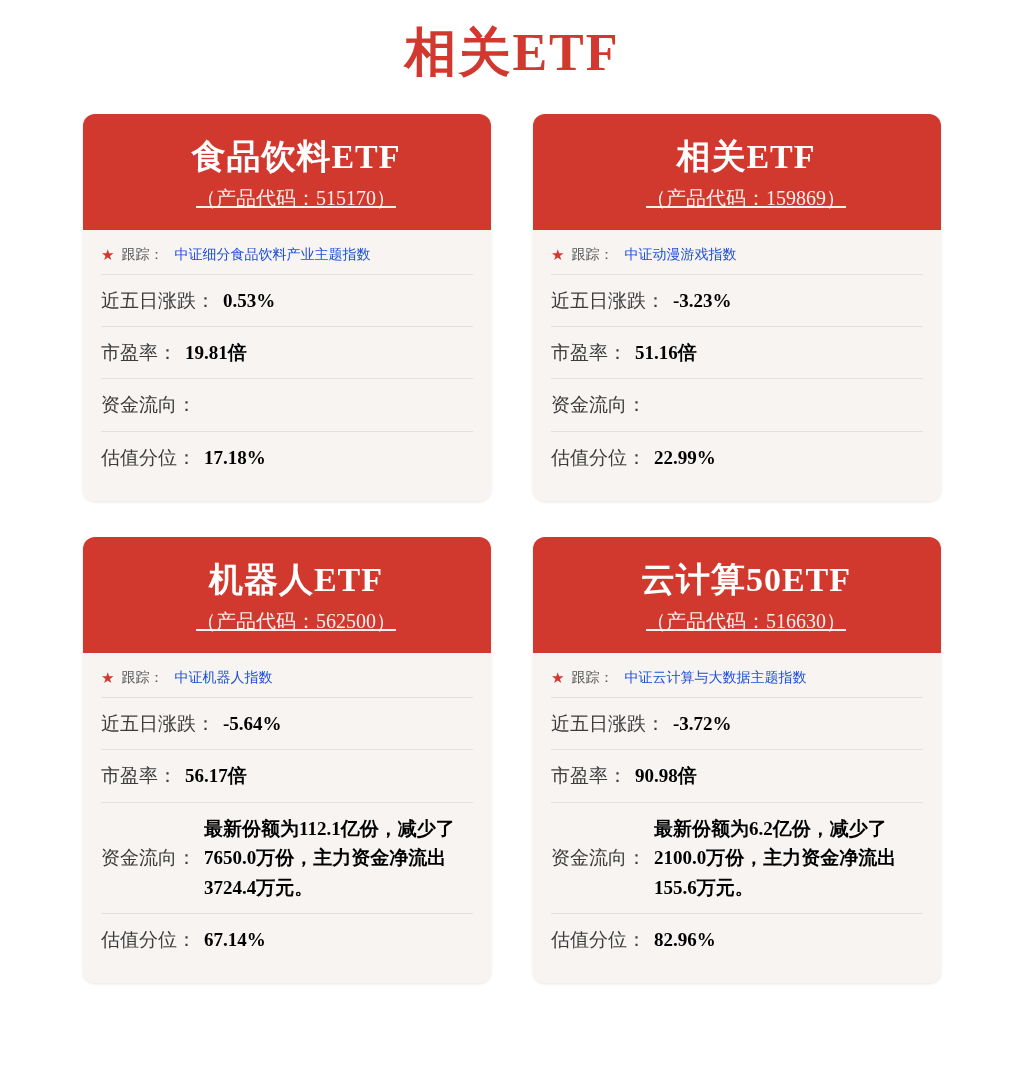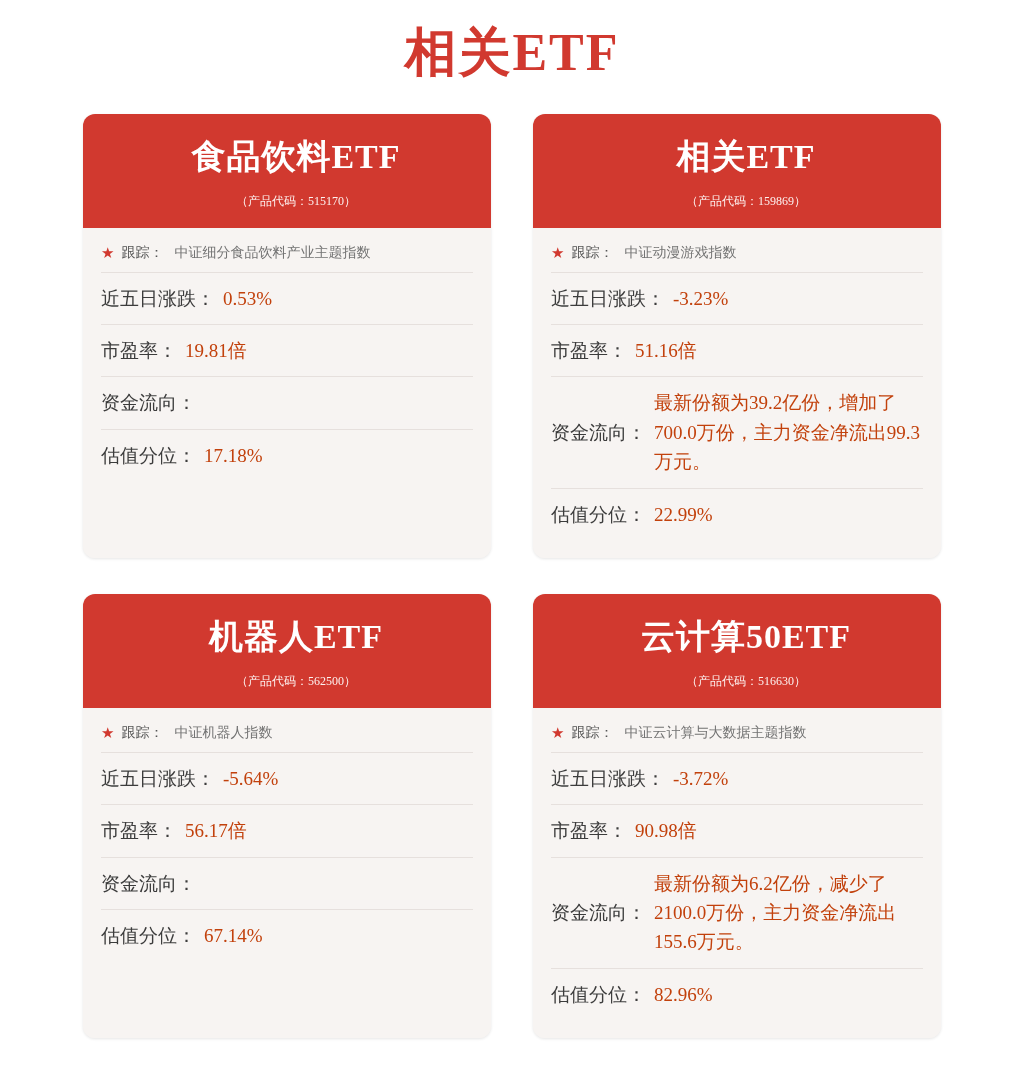--- a/index.html
+++ b/index.html
@@ -50,62 +50,63 @@
     padding: 22px 10px 18px 28px;
     text-align: center;
   }
   .card-name {
     font-size: 34px;
     font-weight: bold;
     line-height: 1.25;
     letter-spacing: 1px;
   }
   .card-code {
-    font-size: 12px;
-    margin-top: 14px;
+    font-size: 20px;
+    margin-top: 6px;
     color: #fdf1ef;
     font-weight: normal;
+    text-decoration: underline;
   }
   .card-body {
     padding: 16px 18px 18px 18px;
     background: #f7f4f2;
     flex: 1;
   }
   .track-row {
     display: flex;
     align-items: flex-start;
     gap: 7px;
     font-size: 14px;
     color: #4a4a4a;
     padding-bottom: 10px;
   }
   .star-icon {
     color: #d1392f;
     font-size: 15px;
     line-height: 1.2;
   }
   .track-label { color: #555; }
-  .track-value { color: #737373; padding-left: 4px;}
+  .track-value { color: #1d4ed8; padding-left: 4px;}
   .row {
     display: flex;
     align-items: center;
     padding: 11px 0;
     border-top: 1px solid #e6e0dd;
     font-size: 19px;
     line-height: 1.55;
   }
   .row:first-child { border-top: 1px solid #e6e0dd; }
   .row-label {
     color: #3c3c3c;
     white-space: nowrap;
     font-weight: normal;
   }
   .row-value {
-    color: #c2410c;
-    font-weight: normal;
+    color: #000000;
+    font-weight: bold;
     padding-left: 8px;
   }
   .row-value.flow {
     flex: 1;
   }
 </style>
 </head>
 <body>
 
 <div class="page">
@@ -160,21 +161,20 @@
         <div class="row">
           <span class="row-label">近五日涨跌：</span>
           <span class="row-value">-3.23%</span>
         </div>
         <div class="row">
           <span class="row-label">市盈率：</span>
           <span class="row-value">51.16倍</span>
         </div>
         <div class="row">
           <span class="row-label">资金流向：</span>
-          <span class="row-value flow">最新份额为39.2亿份，增加了700.0万份，主力资金净流出99.3万元。</span>
         </div>
         <div class="row">
           <span class="row-label">估值分位：</span>
           <span class="row-value">22.99%</span>
         </div>
       </div>
     </div>
 
     <div class="card">
       <div class="card-header">
@@ -192,20 +192,21 @@
         <div class="row">
           <span class="row-label">近五日涨跌：</span>
           <span class="row-value">-5.64%</span>
         </div>
         <div class="row">
           <span class="row-label">市盈率：</span>
           <span class="row-value">56.17倍</span>
         </div>
         <div class="row">
           <span class="row-label">资金流向：</span>
+          <span class="row-value flow">最新份额为112.1亿份，减少了7650.0万份，主力资金净流出3724.4万元。</span>
         </div>
         <div class="row">
           <span class="row-label">估值分位：</span>
           <span class="row-value">67.14%</span>
         </div>
       </div>
     </div>
 
     <div class="card">
       <div class="card-header">

